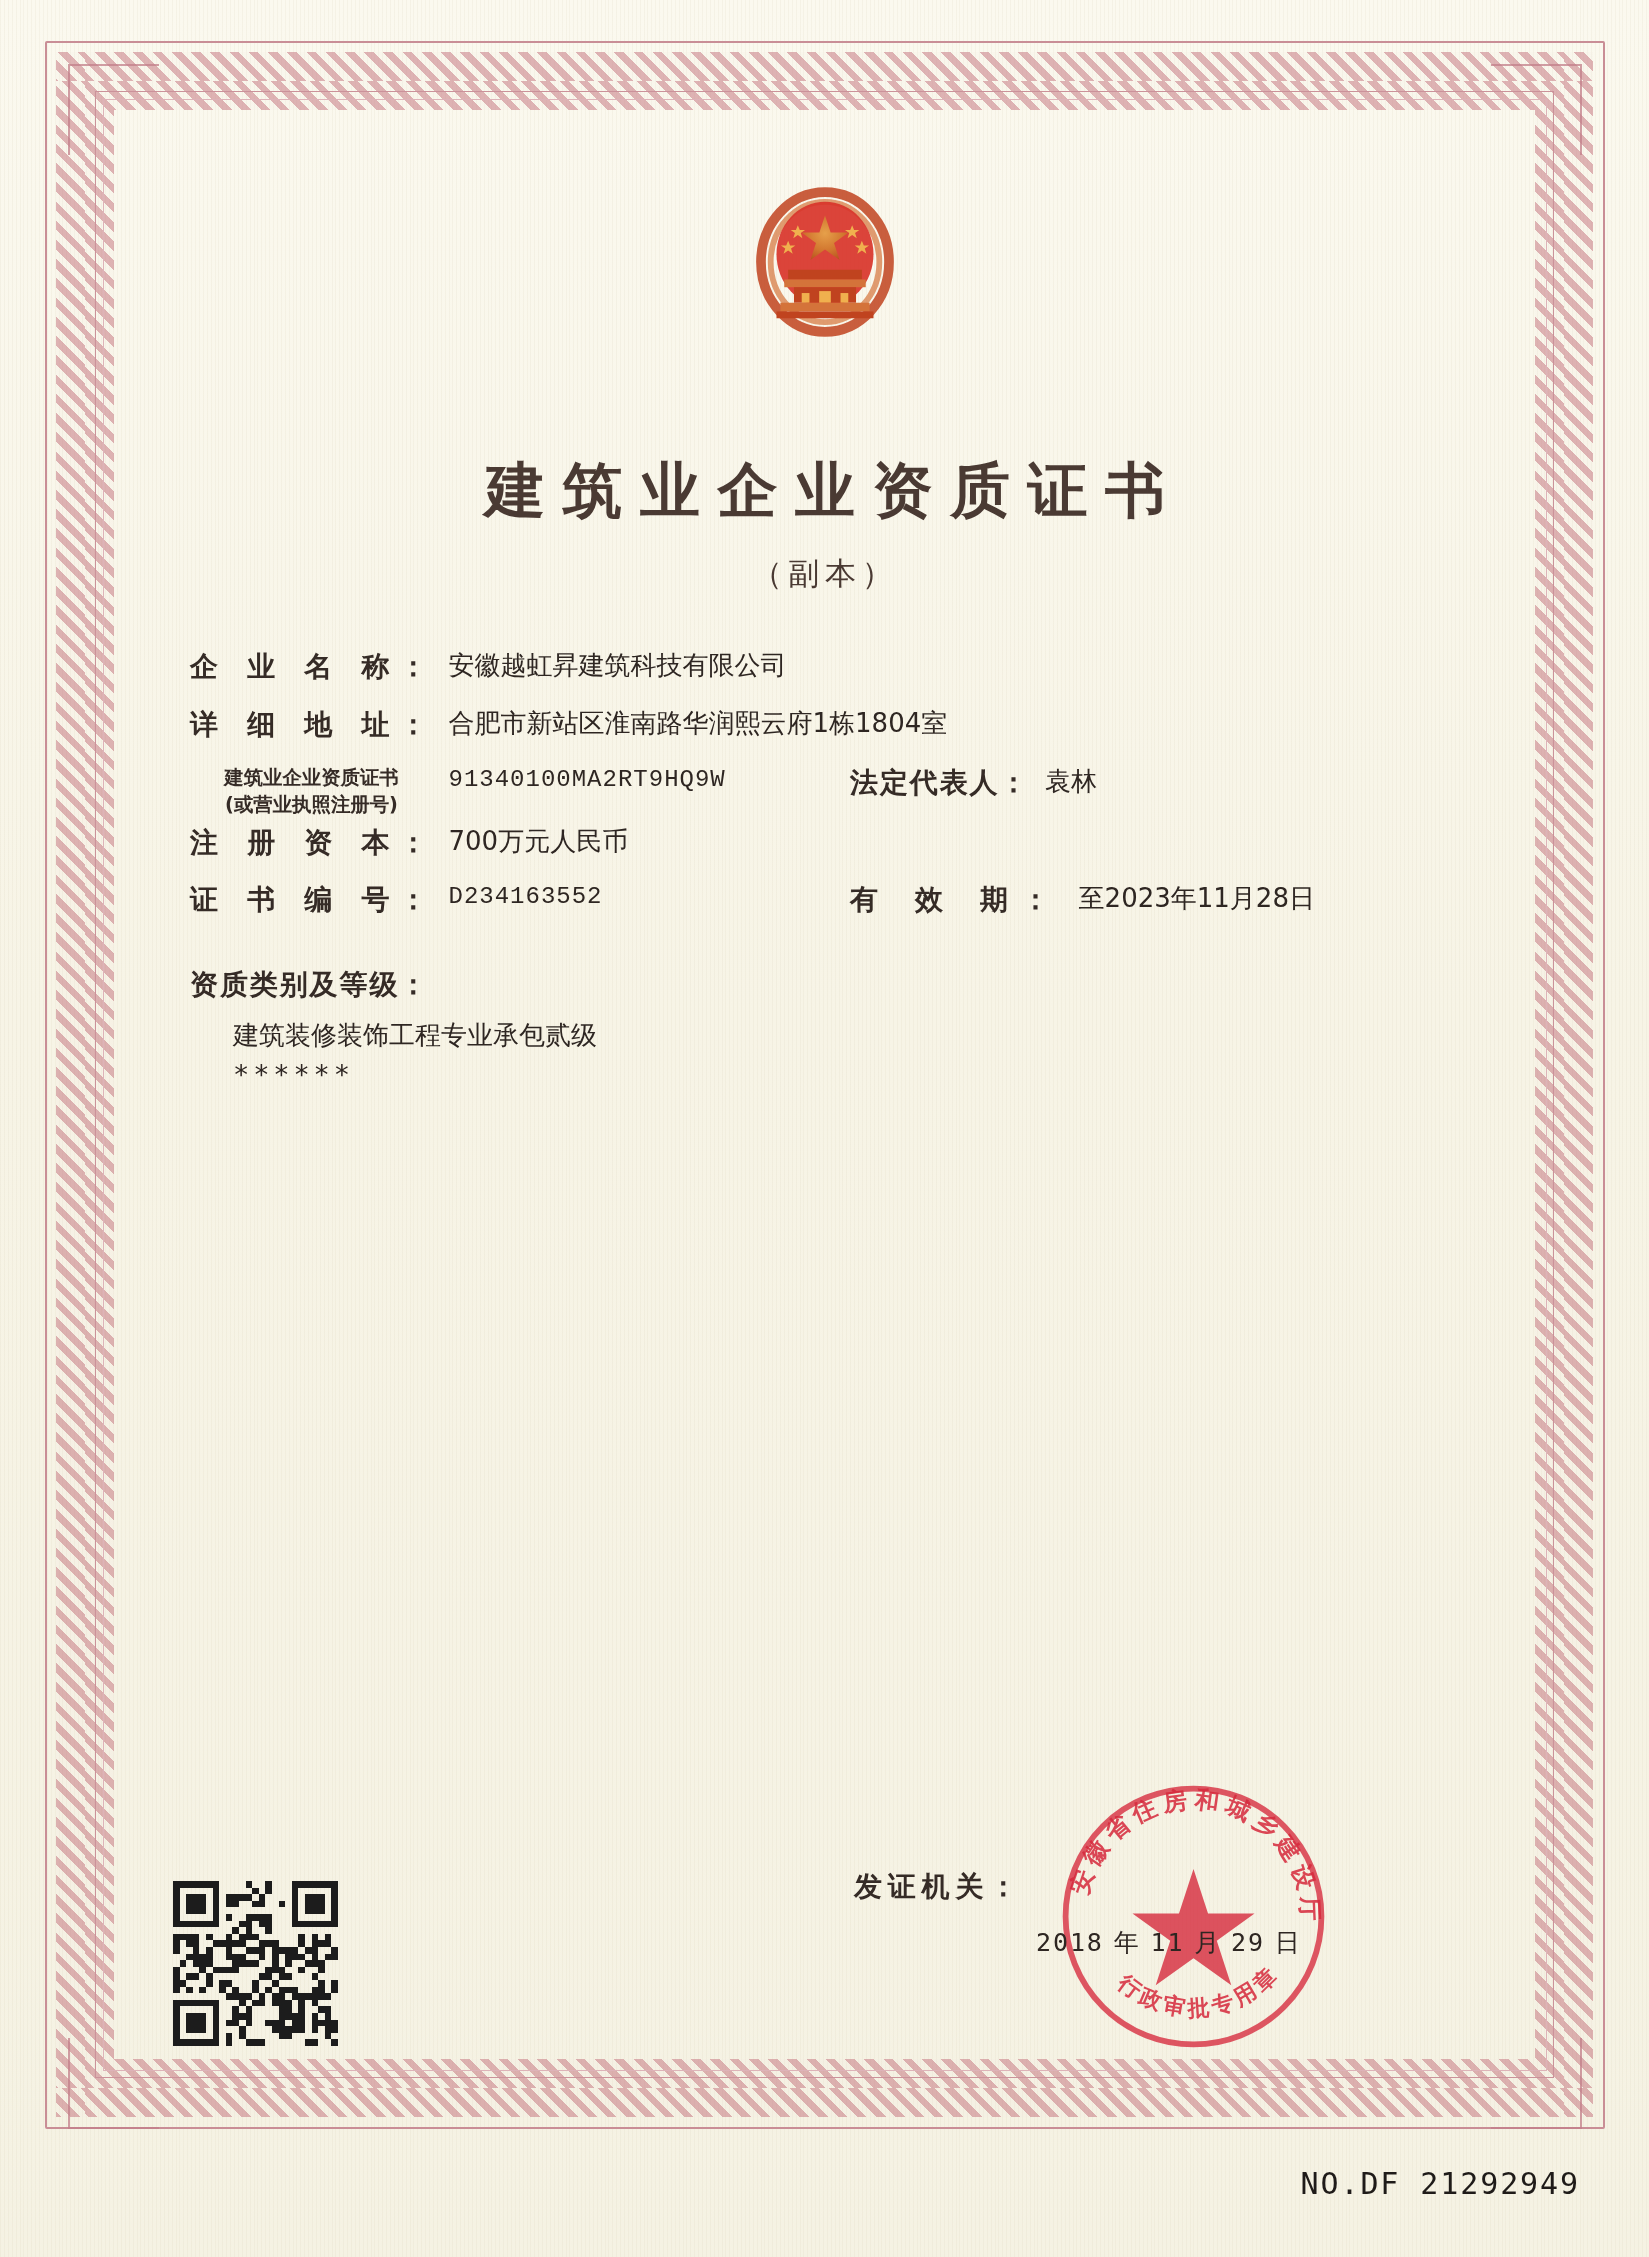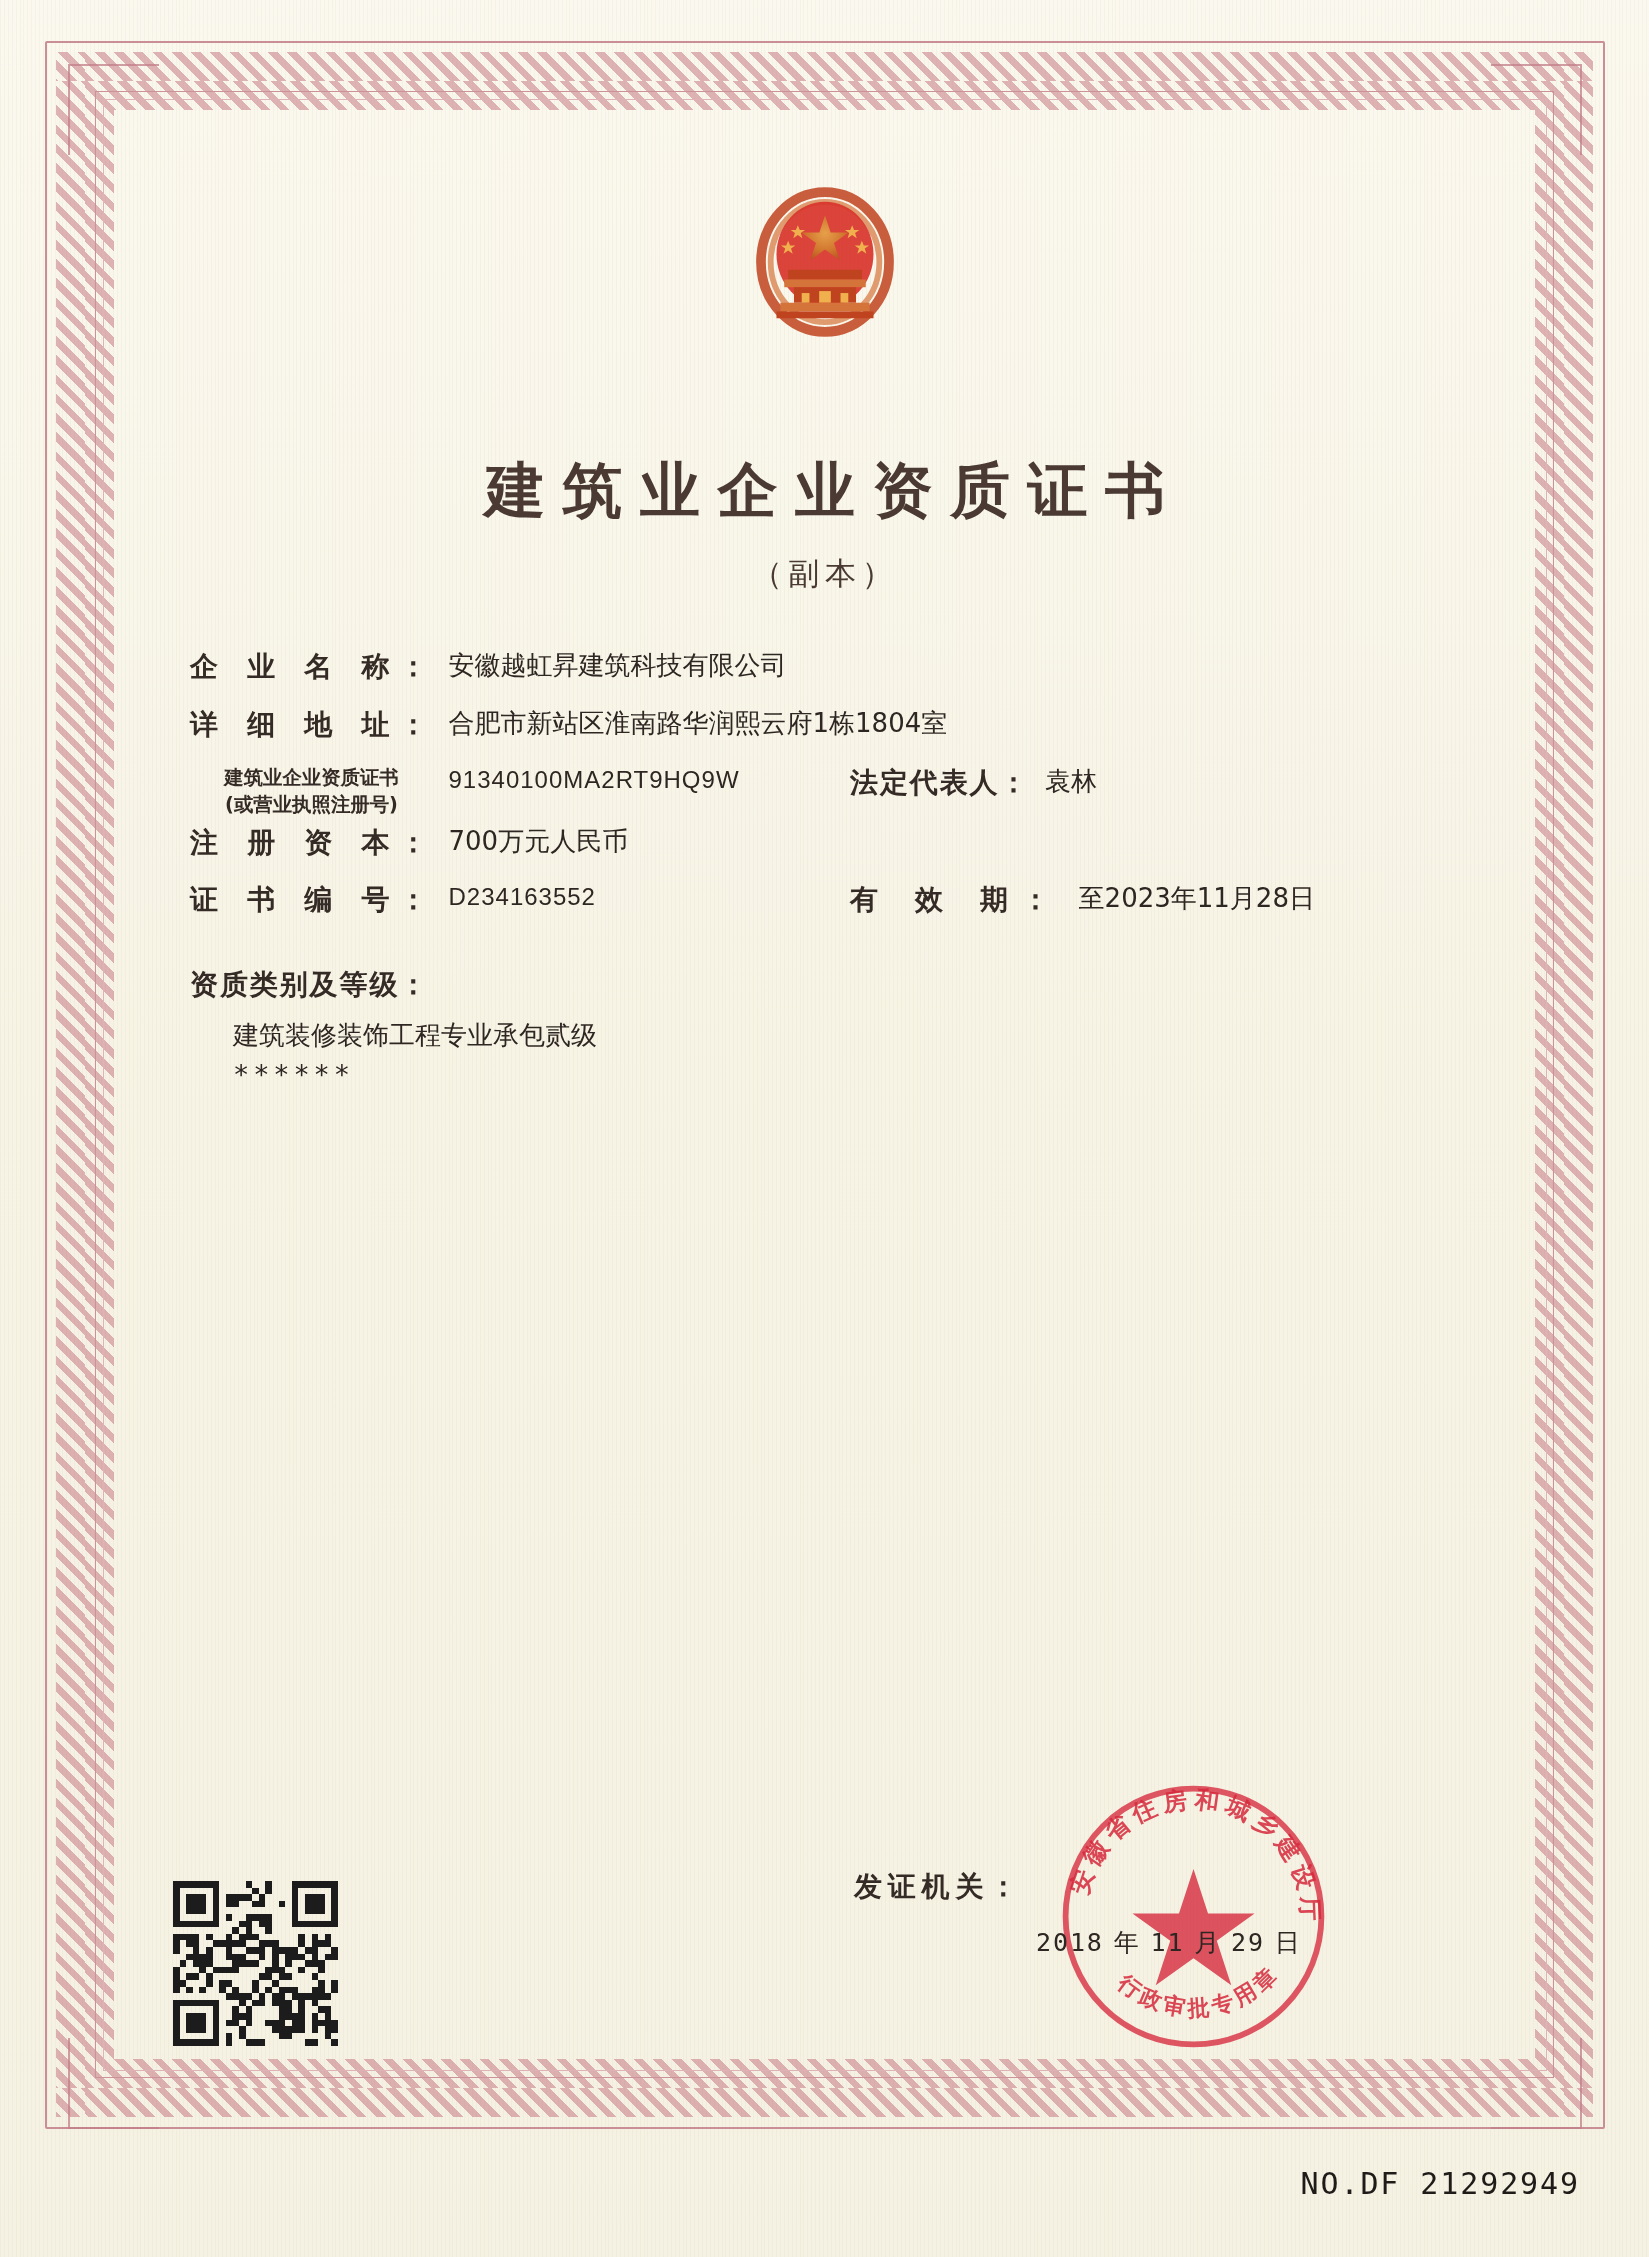--- a/index.html
+++ b/index.html
@@ -133,21 +133,21 @@
     flex: 0 0 auto;
   }
   .lbl.wide { width: 243px; letter-spacing: 9.7px; }
   .val {
     font-family: "DejaVu Sans", sans-serif;
     font-size: 26px;
     color: #2e2622;
     padding-left: 15.5px;
     line-height: 1.32;
   }
-  .val.mono { font-family: Liberation Sans, sans-serif; font-size: 24px; letter-spacing: 1px; }
+  .val.mono { font-family: Liberation Mono, monospace; font-size: 24px; letter-spacing: 1px; }
 
   .two-col { display: flex; width: 100%; }
   .col-left { width: 660px; display: flex; align-items: flex-start; }
   .col-right { flex: 1; display: flex; align-items: flex-start; }
 
   .lbl-stack {
     width: 243px;
     flex: 0 0 auto;
     font-family: "DejaVu Sans", sans-serif;
     font-weight: bold;

